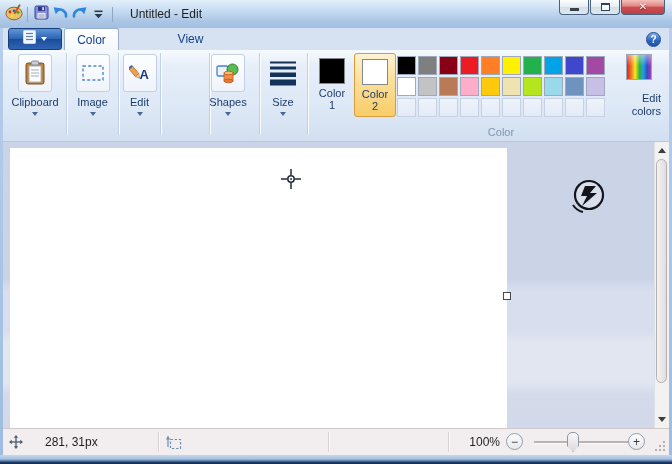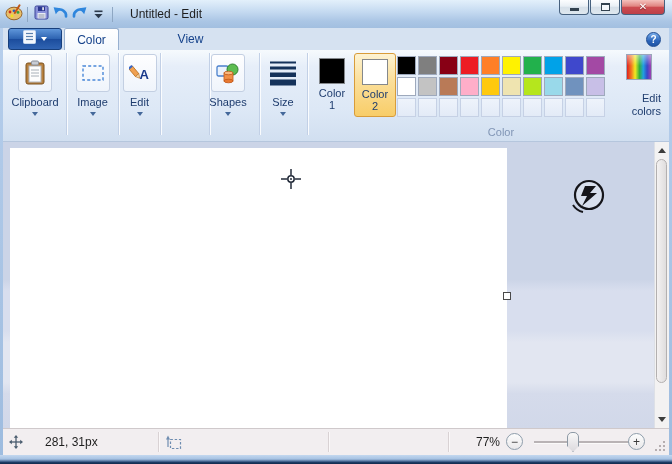--- a/index.html
+++ b/index.html
@@ -393,21 +393,21 @@
   <div class="sb-sep" style="left:155px;"></div>
   <div class="sb-sel-icon">
     <svg width="16" height="15" viewBox="0 0 16 15">
       <rect x="4.5" y="4.5" width="10" height="9" fill="none" stroke="#6e8cb0" stroke-width="1.2" stroke-dasharray="2.4,1.8"></rect>
       <line x1="2" y1="12" x2="2" y2="4" stroke="#6e8cb0" stroke-width="1.2"></line>
       <polygon points="2,0.5 0,4.5 4,4.5" fill="#6e8cb0"></polygon>
     </svg>
   </div>
   <div class="sb-sep" style="left:325px;"></div>
   <div class="sb-sep" style="left:445px;"></div>
-  <div class="sb-zoom-text">77%</div>
+  <div class="sb-zoom-text">100%</div>
   <div class="zoombtn minus">
     <span>−</span>
   </div>
   <div class="sb-track"></div>
   <div class="sb-thumb"></div>
   <div class="zoombtn plus">
     <span>+</span>
   </div>
   <div class="sb-grip"></div>
 </div>

